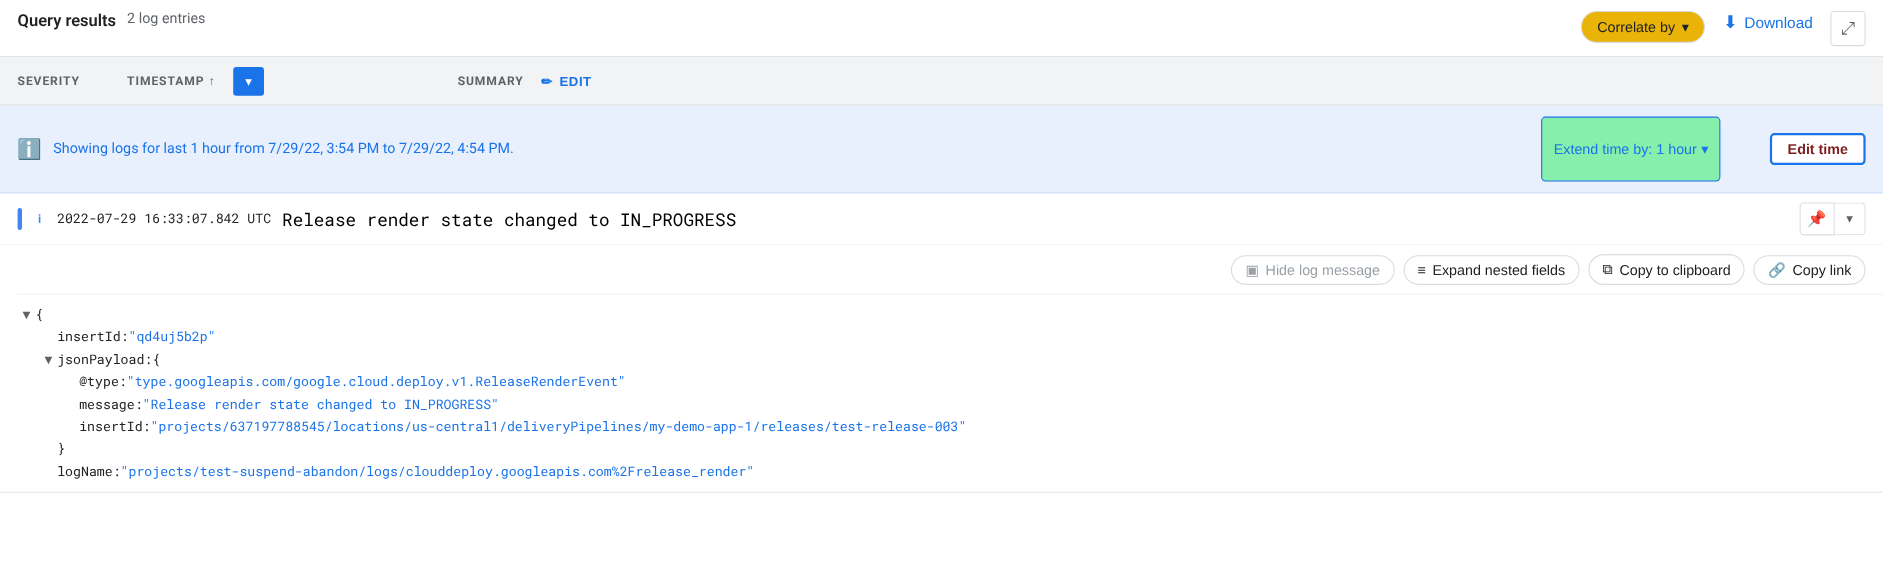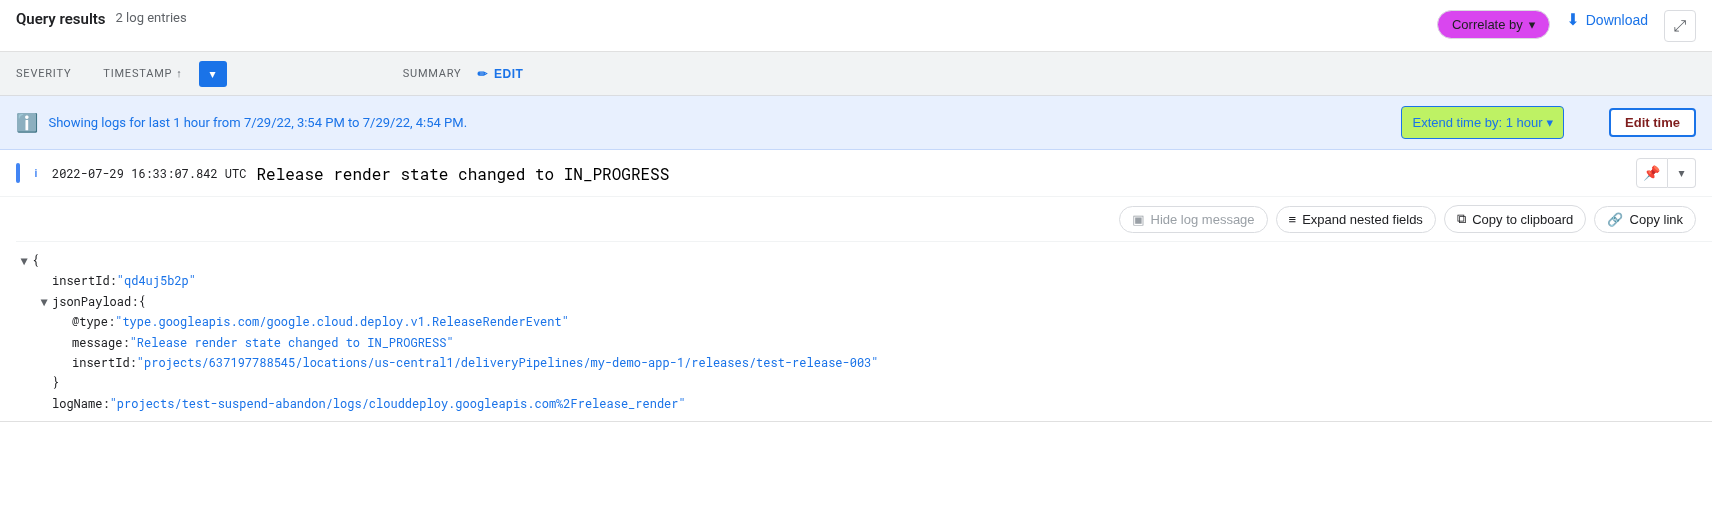--- a/index.html
+++ b/index.html
@@ -30,21 +30,21 @@
       font-size: 13px;
       color: #5f6368;
     }
     .header-spacer { flex: 1; }
     .correlate-btn {
       display: flex;
       align-items: center;
       border: 1px solid #dadce0;
       border-radius: 20px;
       padding: 6px 14px;
-      background: #d946ef;
+      background: #eab308;
       cursor: pointer;
       font-size: 13px;
       color: #202124;
       margin-right: 16px;
       gap: 6px;
     }
     .download-btn {
       display: flex;
       align-items: center;
       gap: 6px;
@@ -75,41 +75,41 @@
       display: flex;
       align-items: center;
       background: #f1f3f4;
       border-bottom: 1px solid #dadce0;
       padding: 8px 16px;
       height: 44px;
       gap: 16px;
     }
     .col-header {
       font-size: 11px;
-      font-weight: 400;
+      font-weight: 700;
       color: #5f6368;
       letter-spacing: 0.8px;
       text-transform: uppercase;
       display: flex;
       align-items: center;
       gap: 4px;
     }
     .col-header-dropdown {
       display: flex;
       align-items: center;
       justify-content: center;
       background: #1a73e8;
       border-radius: 3px;
       width: 28px;
       height: 26px;
       cursor: pointer;
       color: #fff;
       font-size: 12px;
     }
-    .col-timestamp { margin-left: 16px; }
+    .col-timestamp { margin-left: 27px; }
     .col-summary { margin-left: 160px; align-items: center; }
     .edit-btn {
       display: flex;
       align-items: center;
       gap: 6px;
       background: none;
       border: none;
       cursor: pointer;
       font-size: 12px;
       font-weight: 600;
@@ -136,25 +136,25 @@
     .info-text {
       font-size: 13px;
       color: #1a73e8;
       flex: 1;
     }
     .extend-btn {
       display: flex;
       align-items: center;
       border: 1px solid #1a73e8;
       border-radius: 4px;
-      background: #bef264;
+      background: #86efac;
       cursor: pointer;
       font-size: 13px;
       color: #1a73e8;
-      padding: 8px 10px;
+      padding: 21px 10px;
       gap: 4px;
     }
     .edit-time-btn {
       border: 2px solid #1a73e8;
       border-radius: 4px;
       background: #fff;
       cursor: pointer;
       font-size: 13px;
       font-weight: 600;
       color: #7f1d1d;

